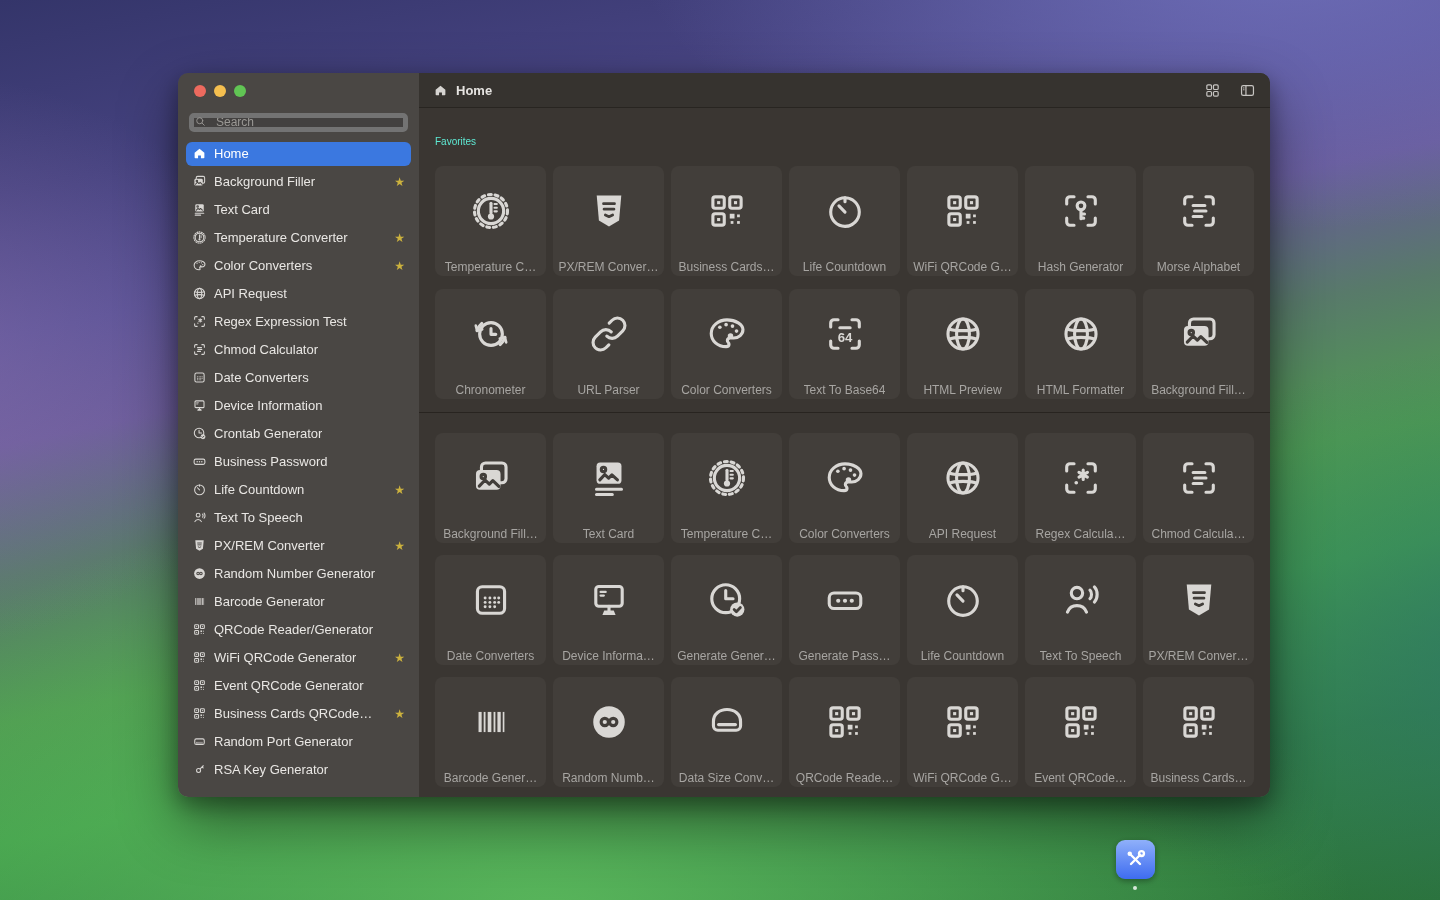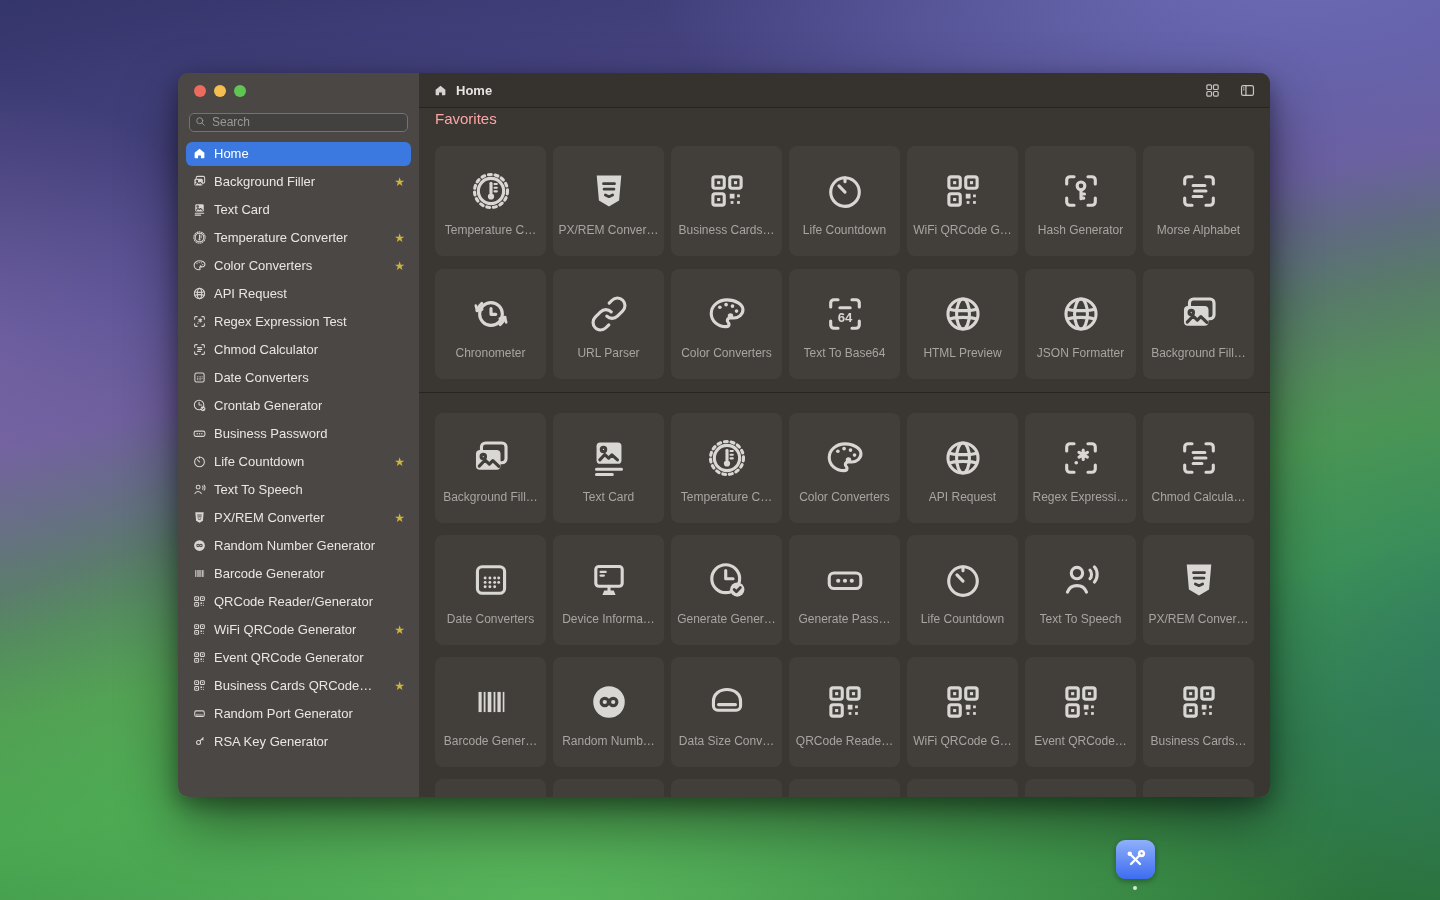--- a/index.html
+++ b/index.html
@@ -22,21 +22,21 @@
   }
 
   
   .sidebar { width:241px; flex:0 0 241px; background:#4a4744; display:flex; flex-direction:column; }
   .traffic { height:30px; padding:12px 0 0 16px; display:flex; gap:8px; }
   .tl { width:12px; height:12px; border-radius:50%; }
   .tl.red{ background:#ed6a5e; } .tl.yellow{ background:#f5bf4f; } .tl.green{ background:#61c554; }
 
   .search-wrap { margin:9px 11px 10px; position:relative; }
   .search-wrap input {
-    width:100%; height:19px; background:#434140; border:1px solid #737373; border-radius:5px;
+    width:100%; height:19px; background:#434140; border:5px solid #737373; border-radius:5px;
     color:#d6d4d1; font-size:12px; padding:0 6px 0 22px; outline:none; font-family:inherit;
   }
   .search-wrap input::placeholder { color:#9a9894; }
   .search-ico { position:absolute; left:5px; top:3px; width:13px; height:13px; color:#9a9894; }
 
   .nav { flex:1; padding:0 8px; overflow:hidden; }
   .side-item { height:24px; margin-bottom:4px; display:flex; align-items:center; gap:7px;
     padding:0 6px; border-radius:6px; color:#e9e7e4; font-size:13px; white-space:nowrap; }
   .side-item.selected { background:#3b78e0; color:#ffffff; }
   .side-icon { width:15px; height:15px; flex:0 0 15px; color:#d8d6d3; }
@@ -47,28 +47,28 @@
   
   .main { flex:1; display:flex; flex-direction:column; background:#3a3632; min-width:0; }
   .hdr { height:35px; flex:0 0 35px; background:#36332f; border-bottom:1px solid #282521;
     display:flex; align-items:center; padding:0 14px; }
   .hdr-home { width:15px; height:15px; color:#d6d4d1; margin-right:8px; }
   .hdr-title { font-size:13px; font-weight:bold; color:#e6e4e1; }
   .hdr-right { margin-left:auto; display:flex; gap:18px; }
   .hdr-ico { width:17px; height:17px; color:#c7c5c2; }
 
   .content { flex:1; padding:0 16px; overflow:hidden; }
-  .fav-label { margin-top:2px; font-size:15px; color:#fca5a5; }
+  .fav-label { margin-top:28px; font-size:10px; color:#5eead4; }
   .grid { margin-top:19px; display:grid; grid-template-columns:repeat(7,111px); grid-auto-rows:110px; gap:13px 7px; }
   .grid.all { margin-top:20px; gap:12px 7px; }
   .divider { margin:13px -16px 0; border-top:1px solid #282420; }
 
   .tile { background:#423e3a; border-radius:8px; display:flex; flex-direction:column; align-items:center; padding-top:23px; overflow:hidden; }
   .tile-icon { width:44px; height:44px; color:#d9d7d4; }
-  .tile-label { margin-top:10px; font-size:12px; color:#a7a5a2; max-width:100px; white-space:nowrap; overflow:hidden; }
+  .tile-label { margin-top:27px; font-size:12px; color:#a7a5a2; max-width:100px; white-space:nowrap; overflow:hidden; }
 
   svg { display:block; width:100%; height:100%; }
   .tile-icon .knock { stroke:#423e3a; }
   .side-icon .knock { stroke:#4a4744; }
 
   
   .dock-icon { position:absolute; left:1116px; top:840px; width:39px; height:39px; border-radius:9px;
     background:linear-gradient(180deg,#8fb0fa,#3e6cf0); box-shadow:0 2px 6px rgba(0,0,0,.35);
     display:flex; align-items:center; justify-content:center; }
   .dock-glyph { width:27px; height:27px; }
@@ -203,20 +203,31 @@
                 <circle cx="11.4" cy="15.7" r=".8"></circle>
                 <circle cx="14" cy="15.7" r=".8"></circle>
               </g>
             </svg>
           </span>
           <span class="side-label">Date Converters</span>
         </div>
         <div class="side-item">
           <span class="side-icon">
             <svg viewBox="0 0 24 24" fill="none" stroke="currentColor" stroke-width="1.7" stroke-linecap="round" stroke-linejoin="round">
+              <rect x="4.8" y="4.6" width="14.4" height="10.8" rx="1.6"></rect>
+              <path d="M7.4 7.6h2.8M7.4 9.6h1.8" stroke-width="1.2"></path>
+              <path d="M8.4 20.2h7.2l-1-2.5H9.4Z" fill="currentColor" stroke="none"></path>
+              <path d="M12 15.4v2.3"></path>
+            </svg>
+          </span>
+          <span class="side-label">Device Information</span>
+        </div>
+        <div class="side-item">
+          <span class="side-icon">
+            <svg viewBox="0 0 24 24" fill="none" stroke="currentColor" stroke-width="1.7" stroke-linecap="round" stroke-linejoin="round">
               <circle cx="11.3" cy="11.3" r="7.6"></circle>
               <path d="M11.3 6.8v4.5h4"></path>
               <circle cx="17.6" cy="17.2" r="3.9" fill="currentColor" stroke="none"></circle>
               <path class="knock" fill="none" stroke-width="1.5" d="m15.9 17.2 1.2 1.2 2.2-2.3"></path>
             </svg>
           </span>
           <span class="side-label">Crontab Generator</span>
         </div>
         <div class="side-item">
           <span class="side-icon">
@@ -556,21 +567,21 @@
             <span class="tile-label">HTML Preview</span>
           </div>
           <div class="tile">
             <span class="tile-icon">
               <svg viewBox="0 0 24 24" fill="none" stroke="currentColor" stroke-width="1.7" stroke-linecap="round" stroke-linejoin="round">
                 <circle cx="12" cy="12" r="8.2"></circle>
                 <ellipse cx="12" cy="12" rx="3.5" ry="8.2"></ellipse>
                 <path d="M4.6 9.2c2.2 1.3 12.6 1.3 14.8 0M4.6 14.8c2.2-1.3 12.6-1.3 14.8 0"></path>
               </svg>
             </span>
-            <span class="tile-label">JSON Formatter</span>
+            <span class="tile-label">HTML Formatter</span>
           </div>
           <div class="tile">
             <span class="tile-icon">
               <svg viewBox="0 0 24 24" fill="none" stroke="currentColor" stroke-width="1.7" stroke-linecap="round" stroke-linejoin="round">
                 <rect x="6.8" y="3.8" width="13.4" height="10.8" rx="2.2"></rect>
                 <rect x="3.8" y="7.6" width="13.4" height="10.8" rx="2.2" fill="currentColor" stroke="none"></rect>
                 <circle cx="7.8" cy="11.2" r="1.2" class="knock" fill="none"></circle>
                 <path class="knock" fill="none" d="m5.6 16.4 3.2-3.3 2.3 2.2 1.9-1.9 3.3 3.2"></path>
               </svg>
             </span>
@@ -639,21 +650,21 @@
             <span class="tile-label">API Request</span>
           </div>
           <div class="tile">
             <span class="tile-icon">
               <svg viewBox="0 0 24 24" fill="none" stroke="currentColor" stroke-width="1.7" stroke-linecap="round" stroke-linejoin="round">
                 <path d="M8.2 4.2H6A1.8 1.8 0 0 0 4.2 6v2.2M15.8 4.2H18A1.8 1.8 0 0 1 19.8 6v2.2M19.8 15.8V18a1.8 1.8 0 0 1-1.8 1.8h-2.2M4.2 15.8V18A1.8 1.8 0 0 0 6 19.8h2.2"></path>
                 <path d="M13.2 7.6v5.2M10.9 8.9l4.6 2.6M15.5 8.9l-4.6 2.6"></path>
                 <circle cx="9.4" cy="14.6" r="1" fill="currentColor" stroke="none"></circle>
               </svg>
             </span>
-            <span class="tile-label">Regex Expressi…</span>
+            <span class="tile-label">Regex Calcula…</span>
           </div>
           <div class="tile">
             <span class="tile-icon">
               <svg viewBox="0 0 24 24" fill="none" stroke="currentColor" stroke-width="1.7" stroke-linecap="round" stroke-linejoin="round">
                 <path d="M8.2 4.2H6A1.8 1.8 0 0 0 4.2 6v2.2M15.8 4.2H18A1.8 1.8 0 0 1 19.8 6v2.2M19.8 15.8V18a1.8 1.8 0 0 1-1.8 1.8h-2.2M4.2 15.8V18A1.8 1.8 0 0 0 6 19.8h2.2"></path>
                 <path d="M8.8 9h6.4M9.6 12h6.2M8.8 15h4.8"></path>
               </svg>
             </span>
             <span class="tile-label">Chmod Calcula…</span>
           </div>

